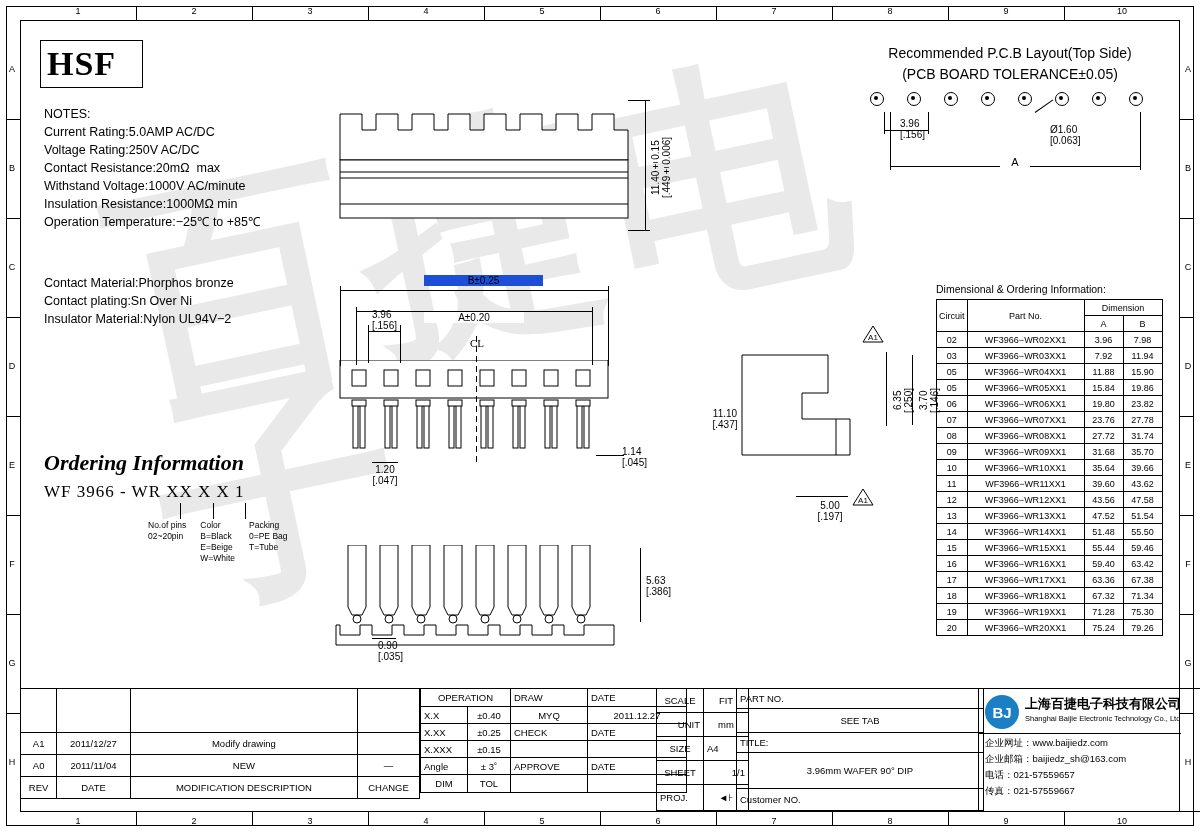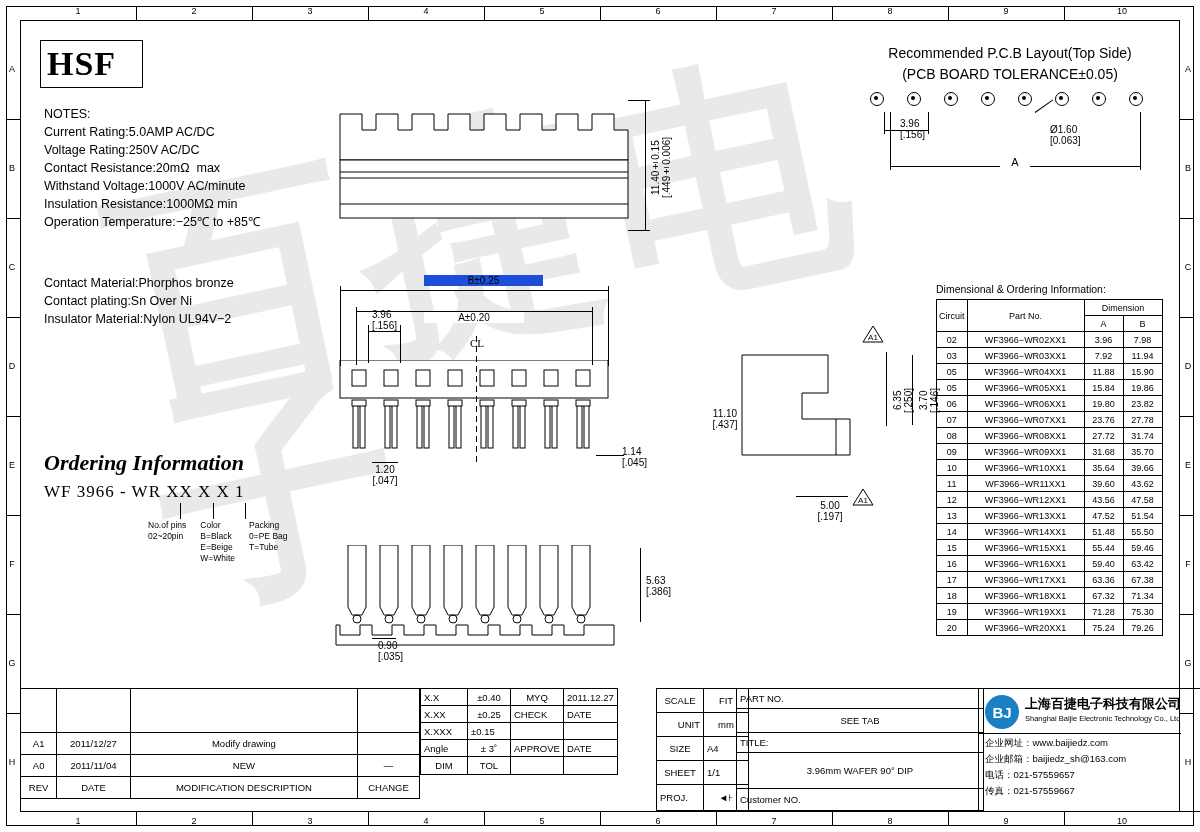--- a/index.html
+++ b/index.html
@@ -520,35 +520,40 @@
               <td style="text-align:center">MODIFICATION DESCRIPTION</td>
               <td style="text-align:center">CHANGE</td>
             </tr>
           </tbody>
         </table>
     </div>
 
     <div class="abs" style="left:400px;top:0;">
       <table class="tb" id="opTable">
           <tbody>
+            <tr style="height:18px">
+              <td colspan="2" style="width:72px;text-align:center">OPERATION</td>
+              <td style="width:70px">DRAW</td>
+              <td style="width:92px">DATE</td>
+            </tr>
             <tr style="height:17px">
               <td style="width:40px">X.X</td>
               <td style="width:36px;text-align:center">±0.40</td>
               <td rowspan="1" style="text-align:center">MYQ</td>
               <td rowspan="1" style="text-align:center">2011.12.27</td>
             </tr>
             <tr style="height:17px">
               <td>X.XX</td>
               <td style="text-align:center">±0.25</td>
               <td>CHECK</td>
               <td>DATE</td>
             </tr>
             <tr style="height:17px">
               <td>X.XXX</td>
-              <td style="">±0.15</td>
+              <td style="text-align:center">±0.15</td>
               <td></td>
               <td></td>
             </tr>
             <tr style="height:17px">
               <td>Angle</td>
               <td style="text-align:center">± 3˚</td>
               <td>APPROVE</td>
               <td>DATE</td>
             </tr>
             <tr style="height:18px">
@@ -571,21 +576,21 @@
             <tr style="height:24px">
               <td style="text-align:right">UNIT</td>
               <td style="text-align:center">mm</td>
             </tr>
             <tr style="height:24px">
               <td style="text-align:center">SIZE</td>
               <td style="">A4</td>
             </tr>
             <tr style="height:24px">
               <td style="text-align:center">SHEET</td>
-              <td style="text-align:left">1/1</td>
+              <td style="text-align:right">1/1</td>
             </tr>
             <tr style="height:26px">
               <td style="text-align:left">PROJ.</td>
               <td style="text-align:center">◄⊦</td>
             </tr>
           </tbody>
         </table>
     </div>
 
     <div class="abs" style="left:716px;top:0;">

